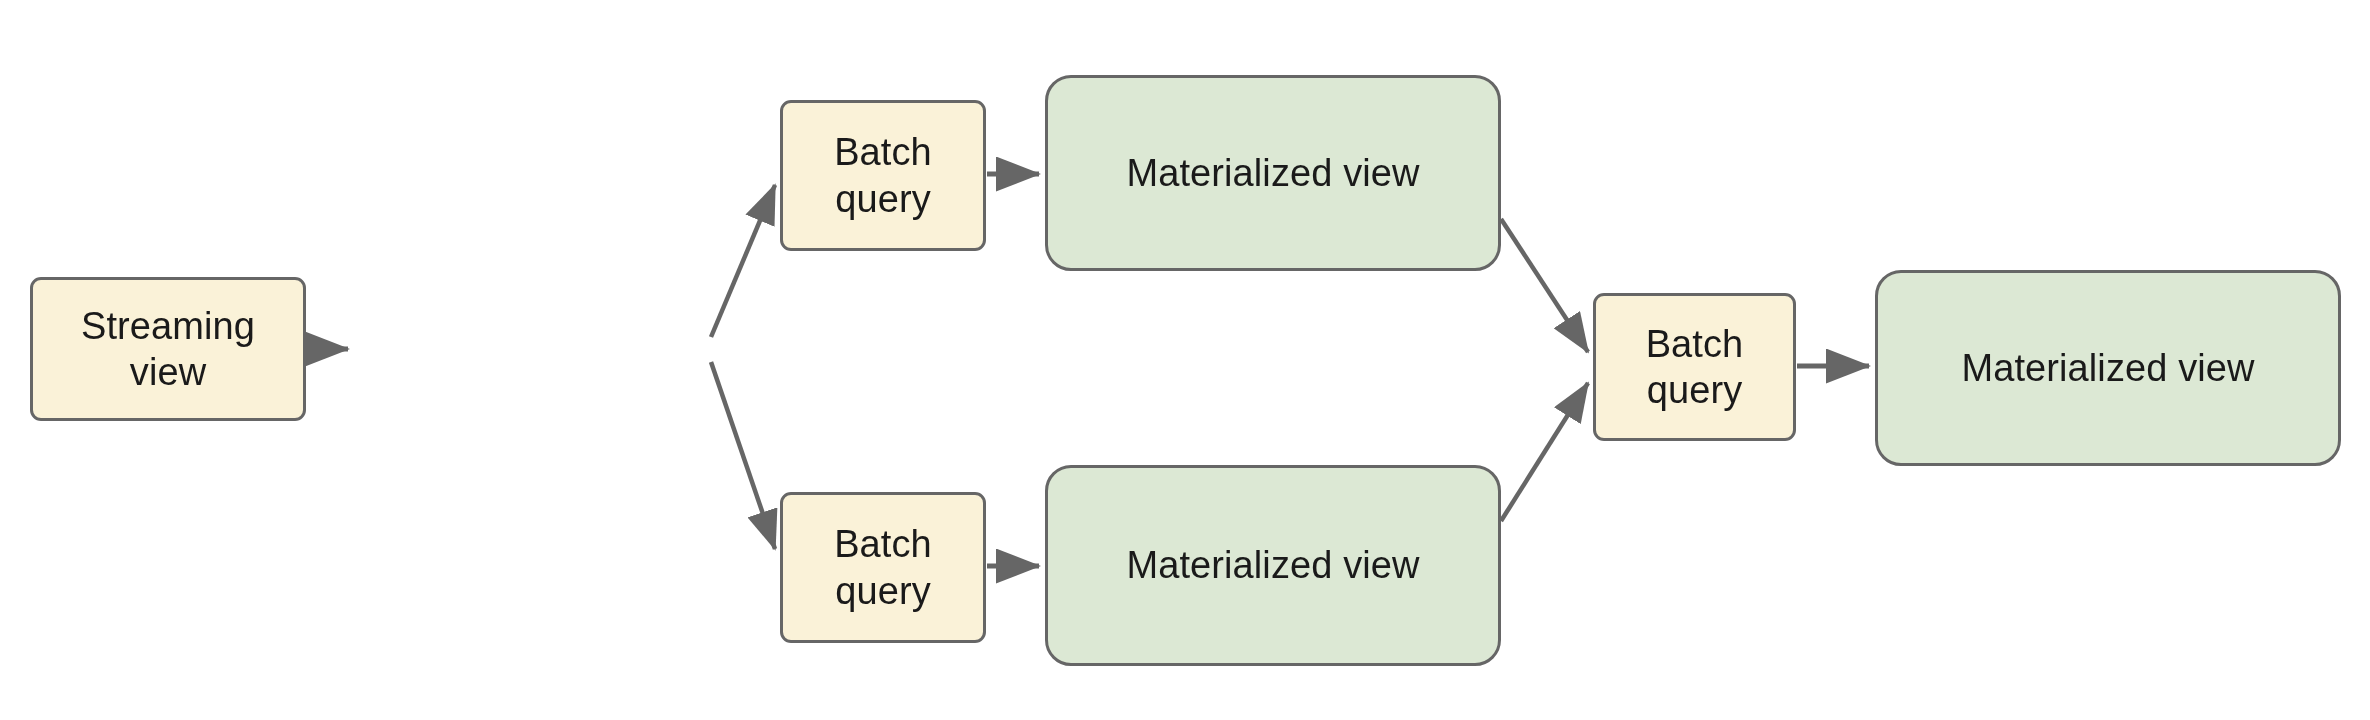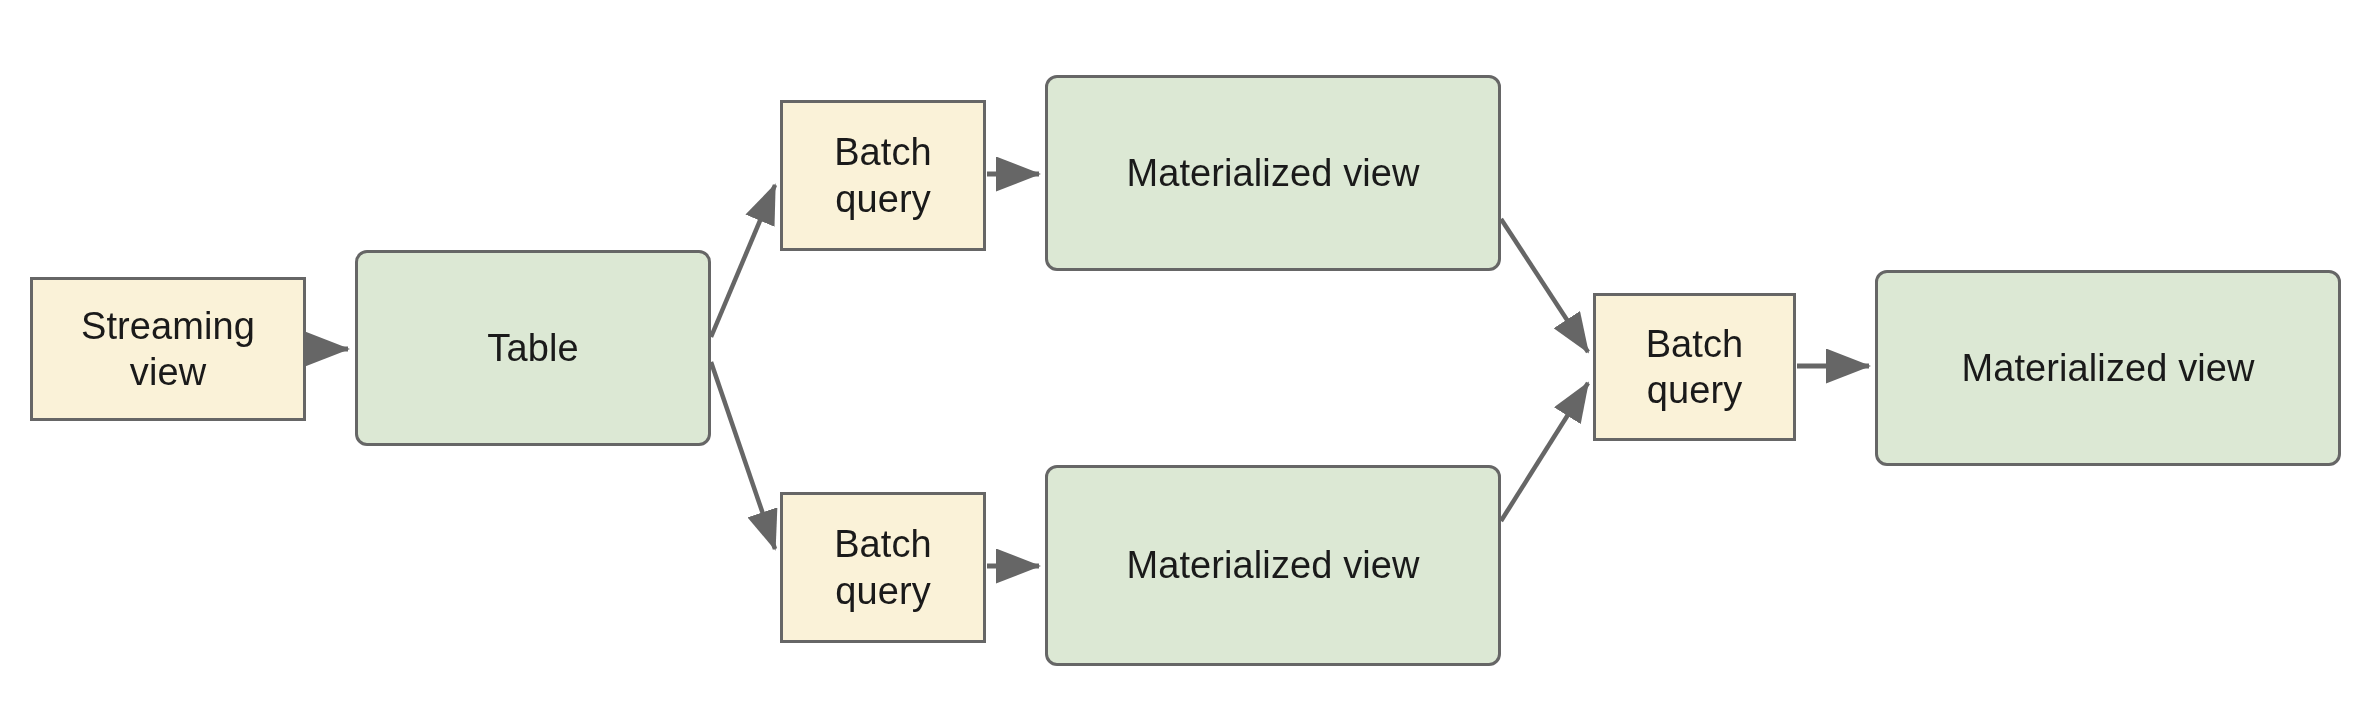--- a/index.html
+++ b/index.html
@@ -38,25 +38,25 @@
     justify-content: center;
     text-align: center;
     color: #1a1a1a;
     font-size: 38px;
     line-height: 1.22;
     letter-spacing: 0.1px;
     border: 3px solid #666666;
   }
   .node.yellow {
     background: #faf2d8;
-    border-radius: 0;
+    border-radius: 11px;
   }
   .node.green {
     background: #dce8d4;
-    border-radius: 12px;
+    border-radius: 26px;
   }
   .node-label {
     display: block;
     white-space: pre-line;
     padding: 0 6px;
   }
 
   
   #node-streaming-query { left: 30px;   top: 277px; width: 276px; height: 144px; }
   #node-table           { left: 355px;  top: 250px; width: 356px; height: 196px; }
@@ -110,23 +110,20 @@
     <g>
       <line x1="1797" y1="366" x2="1869" y2="366" stroke="#666666" stroke-width="5" marker-end="url(#arrowhead)"></line>
     </g>
   </svg>
 
   <div class="node yellow" id="node-streaming-query">
     <span class="node-label">Streaming
 view</span>
   </div>
 
-  <div class="node green" id="node-table">
-    <span class="node-label">Table</span>
-  </div>
 
   <div class="node yellow" id="node-batch-query-top">
     <span class="node-label">Batch
 query</span>
   </div>
 
   <div class="node green" id="node-mv-top">
     <span class="node-label">Materialized view</span>
   </div>
 

